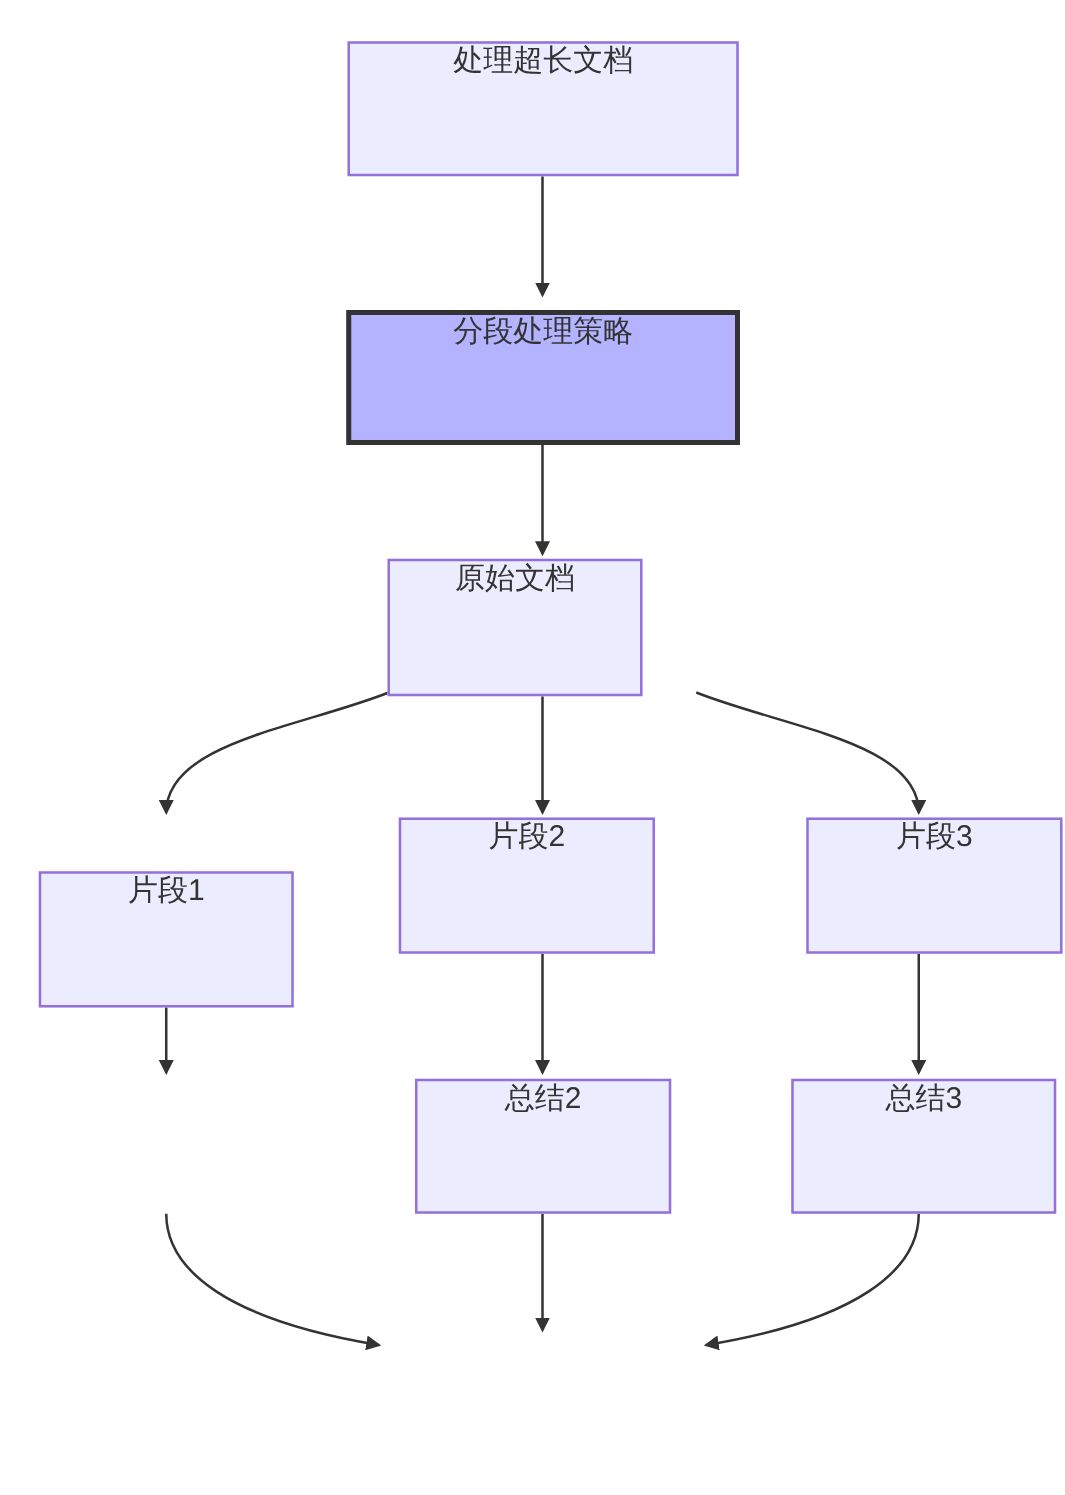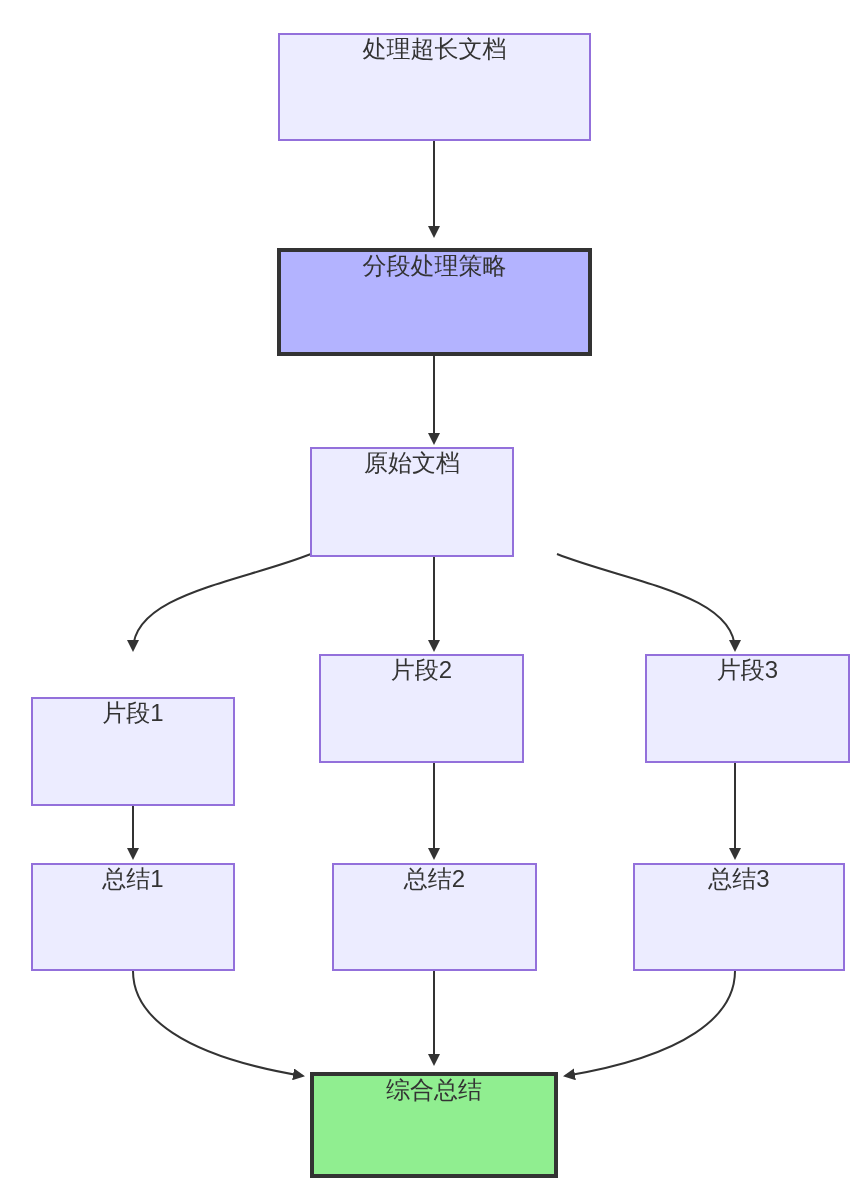--- a/index.html
+++ b/index.html
@@ -109,29 +109,23 @@
   </div>
 
   <div class="node n-frag2">
     <span>片段2</span>
   </div>
 
   <div class="node n-frag3">
     <span>片段3</span>
   </div>
 
-  <div class="node n-sum1">
-    <span>总结1</span>
-  </div>
 
   <div class="node n-sum2">
     <span>总结2</span>
   </div>
 
   <div class="node n-sum3">
     <span>总结3</span>
   </div>
 
-  <div class="node node--result n-final">
-    <span>综合总结</span>
-  </div>
 
 </div>
 
 </body></html>

